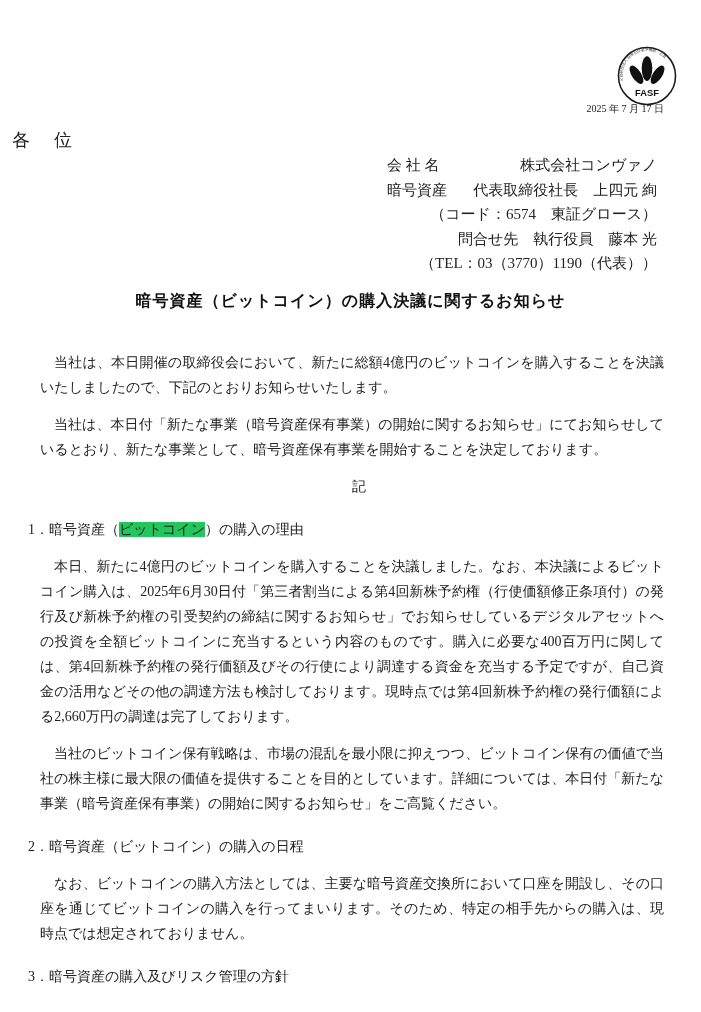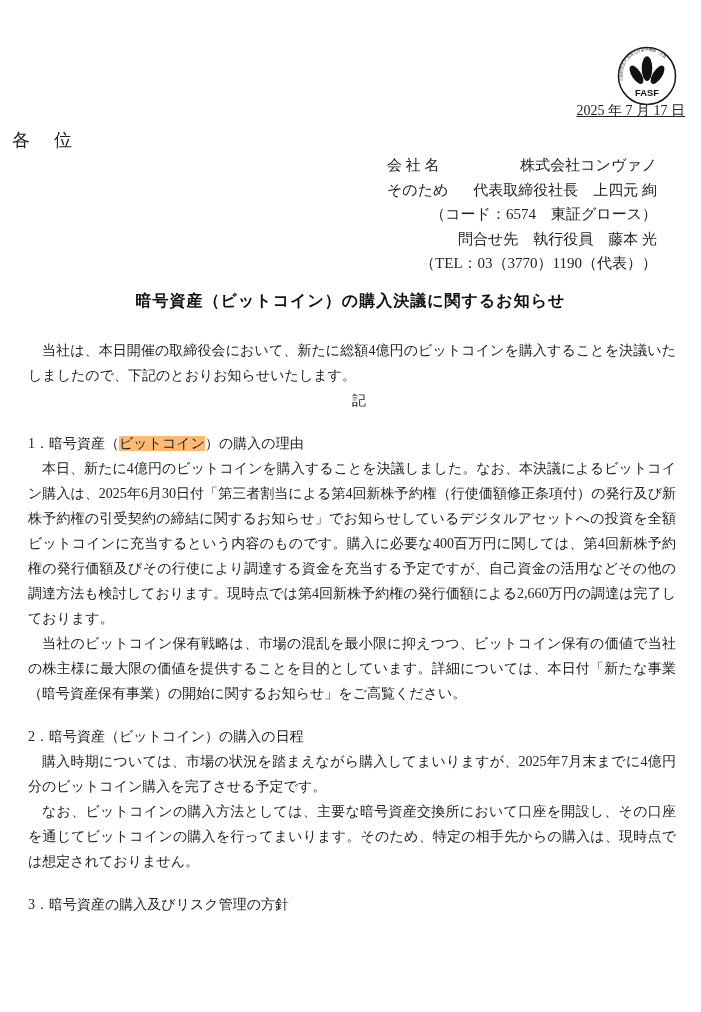--- a/index.html
+++ b/index.html
@@ -9,22 +9,22 @@
     background:#ffffff;
     overflow:hidden;
     font-family:"Liberation Serif","DejaVu Serif",serif;
     color:#222222;
   }
   .logo {
     position:absolute; top:45px; right:23px;
     width:62px; height:62px;
   }
   .date {
-    position:absolute; top:102px; right:16px;
-    font-size:14px; white-space:nowrap;text-decoration:underline;
+    position:absolute; top:102px; right:37px;
+    font-size:10px; white-space:nowrap;
   }
   .recipient {
     position:absolute; top:128px; left:12px;
     font-size:18px; letter-spacing:3px;
   }
   .company {
     position:absolute; top:153px; right:44px;
     width:270px; font-size:15px; line-height:24.5px;
   }
   .company .row { display:flex; }
@@ -34,28 +34,28 @@
     position:absolute; top:291px; left:0; right:0;
     text-align:center;
     font-family:"Liberation Sans","DejaVu Sans",sans-serif;
     font-weight:bold; font-size:16px; letter-spacing:1px;
     color:#111111;
   }
   .flow {
     position:absolute; top:338px; left:28px; right:25px;
     font-size:14px; line-height:25px; text-align:justify;
   }
-  .flow p { margin:0; text-indent:1em; }
+  .flow p { margin:12px; text-indent:1em; }
   .ki { text-align:center; text-indent:0; margin:42px 0 0 0; }
   .section { margin-top:18px; }
   .section h2 {
     font-size:14px; font-weight:normal; margin:0;
     line-height:25px; text-indent:0;
   }
-  .hl { background:#fdba74; }
+  .hl { background:#22c55e; }
 </style>
 </head>
 <body>
 
 <div class="page">
 
   <div class="logo">
     <svg viewBox="0 0 100 100" width="62" height="62">
       <circle cx="50" cy="50" r="46" fill="#ffffff" stroke="#1a1a1a" stroke-width="2.5"></circle>
       <path id="arcTop" d="M 12,62 A 40,40 0 1,1 88,62" fill="none"></path>
@@ -73,53 +73,53 @@
   <div class="date">2025 年 7 月 17 日</div>
 
   <div class="recipient">各　位</div>
 
   <div class="company">
     <div class="row">
       <span class="lbl">会 社 名</span>
       <span class="val">株式会社コンヴァノ</span>
     </div>
     <div class="row">
-      <span class="lbl">そのため</span>
+      <span class="lbl">暗号資産</span>
       <span class="val">代表取締役社長　上四元 絢</span>
     </div>
     <div class="row">
       <span class="lbl"></span>
       <span class="val">（コード：6574　東証グロース）</span>
     </div>
     <div class="row">
       <span class="lbl"></span>
       <span class="val">問合せ先　執行役員　藤本 光</span>
     </div>
     <div class="row">
       <span class="lbl"></span>
       <span class="val">（TEL：03（3770）1190（代表））</span>
     </div>
   </div>
 
   <div class="title">暗号資産（ビットコイン）の購入決議に関するお知らせ</div>
 
   <div class="flow">
     <p>当社は、本日開催の取締役会において、新たに総額4億円のビットコインを購入することを決議いたしましたので、下記のとおりお知らせいたします。</p>
+    <p>当社は、本日付「新たな事業（暗号資産保有事業）の開始に関するお知らせ」にてお知らせしているとおり、新たな事業として、暗号資産保有事業を開始することを決定しております。</p>
 
     <p class="ki">記</p>
 
     <div class="section">
       <h2><span>1．暗号資産（</span><span class="hl">ビットコイン</span><span>）の購入の理由</span></h2>
       <p>本日、新たに4億円のビットコインを購入することを決議しました。なお、本決議によるビットコイン購入は、2025年6月30日付「第三者割当による第4回新株予約権（行使価額修正条項付）の発行及び新株予約権の引受契約の締結に関するお知らせ」でお知らせしているデジタルアセットへの投資を全額ビットコインに充当するという内容のものです。購入に必要な400百万円に関しては、第4回新株予約権の発行価額及びその行使により調達する資金を充当する予定ですが、自己資金の活用などその他の調達方法も検討しております。現時点では第4回新株予約権の発行価額による2,660万円の調達は完了しております。</p>
       <p>当社のビットコイン保有戦略は、市場の混乱を最小限に抑えつつ、ビットコイン保有の価値で当社の株主様に最大限の価値を提供することを目的としています。詳細については、本日付「新たな事業（暗号資産保有事業）の開始に関するお知らせ」をご高覧ください。</p>
     </div>
 
     <div class="section">
       <h2>2．暗号資産（ビットコイン）の購入の日程</h2>
-      <p>購入時期については、市場の状況を踏まえながら購入してまいりますが、2025年7月末までに4億円分のビットコイン購入を完了させる予定です。</p>
       <p>なお、ビットコインの購入方法としては、主要な暗号資産交換所において口座を開設し、その口座を通じてビットコインの購入を行ってまいります。そのため、特定の相手先からの購入は、現時点では想定されておりません。</p>
     </div>
 
     <div class="section">
       <h2>3．暗号資産の購入及びリスク管理の方針</h2>
     </div>
   </div>
 
 </div>
 

